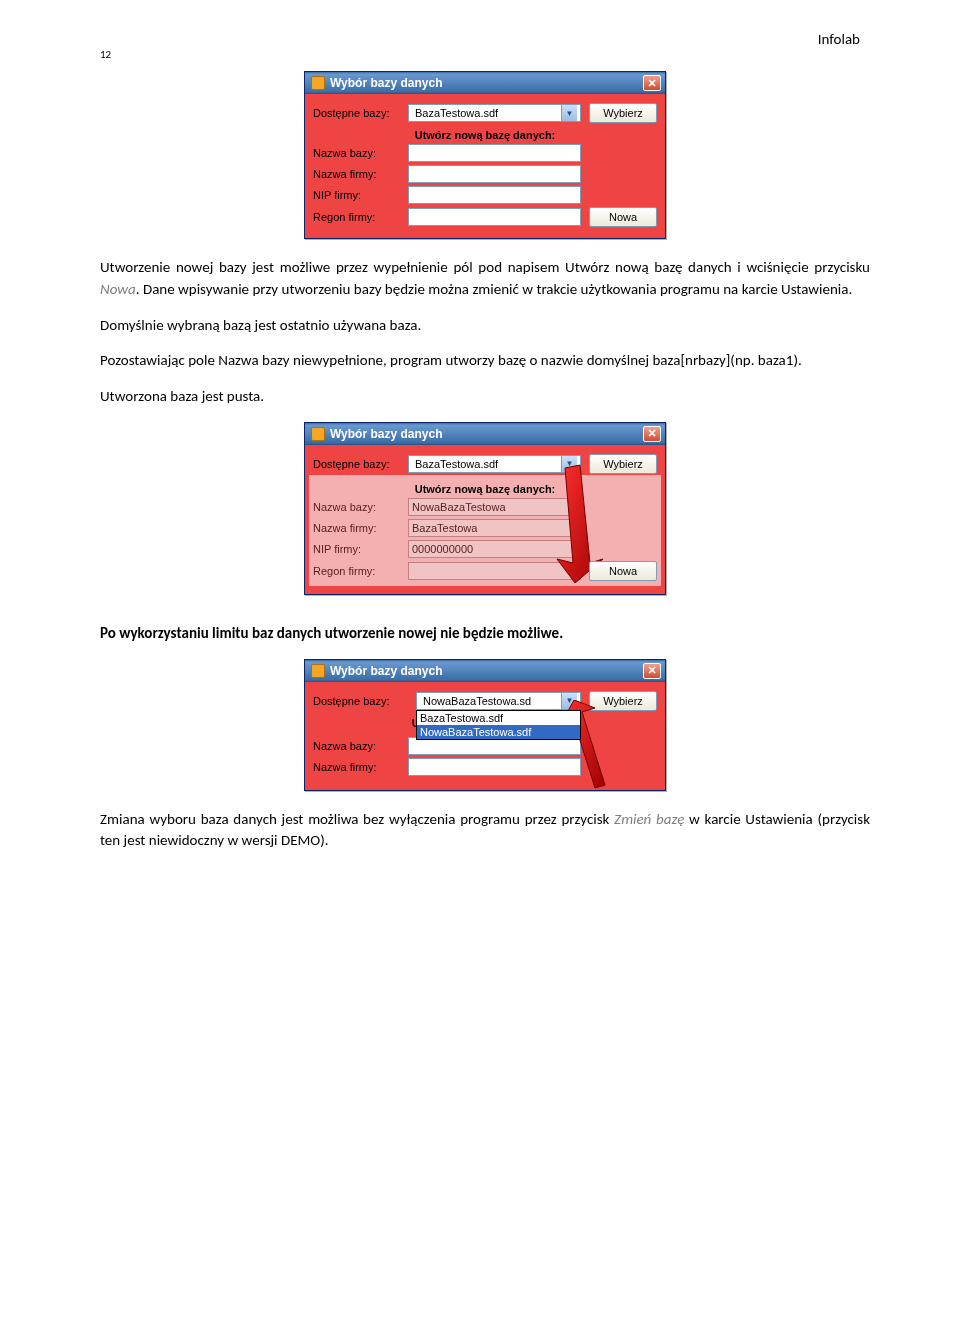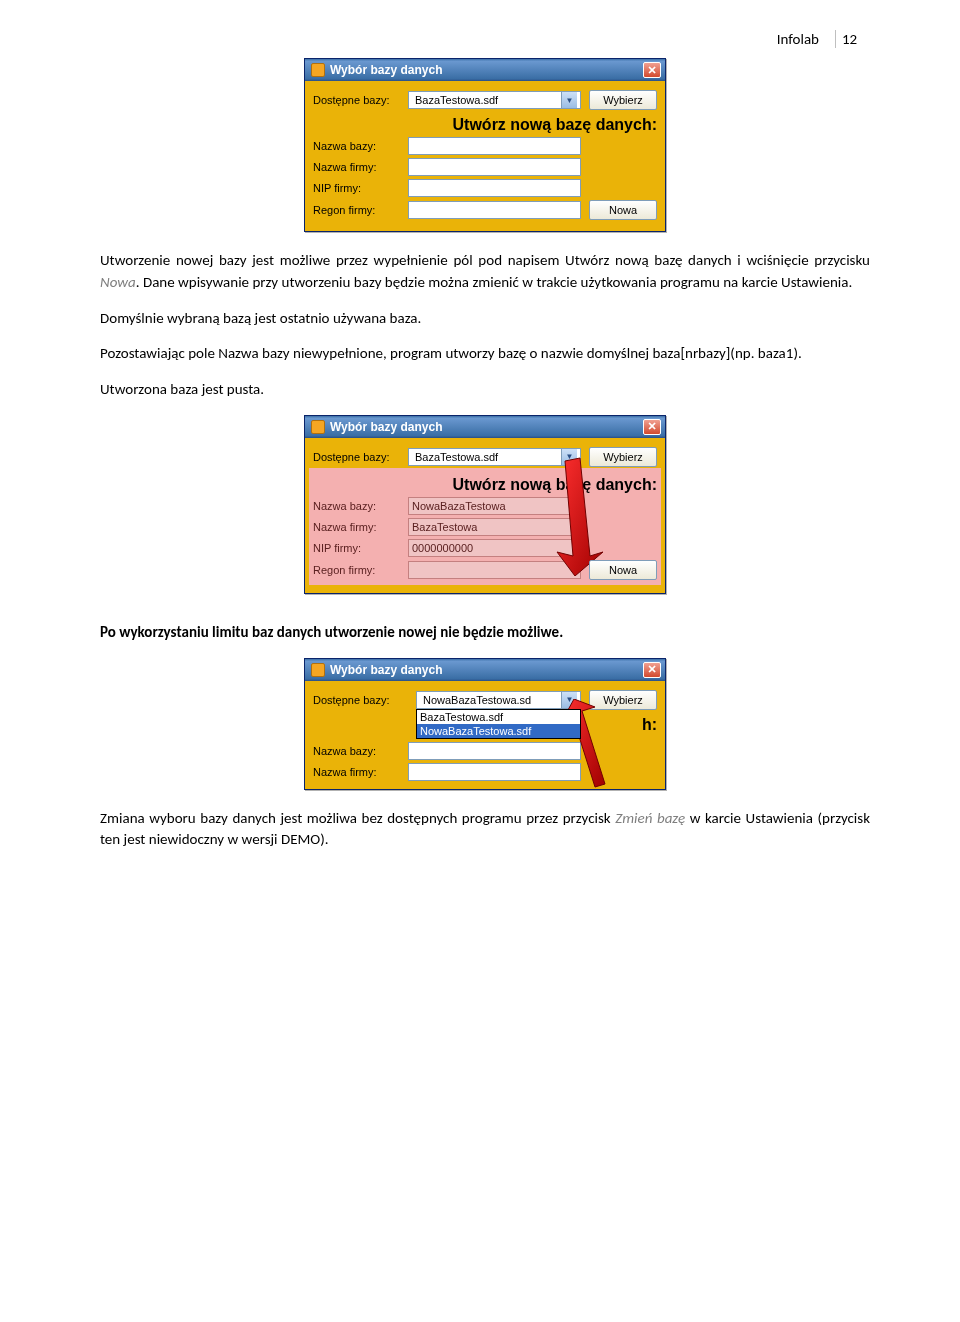--- a/index.html
+++ b/index.html
@@ -12,36 +12,37 @@
   }
   .page {
     padding: 30px 90px 30px 100px;
     box-sizing: border-box;
     width: 960px;
   }
   .header-row {
     display: flex;
     align-items: stretch;
     margin-bottom: 4px;
+    flex-direction: column;
   }
   .header-left {
     flex: 1;
     text-align: right;
     padding-right: 10px;
     font-size: 15px;
   }
   .header-divider {
     width: 1px;
     background: #bfbfbf;
     margin: 0 6px;
   }
   .header-right {
     width: 28px;
     text-align: left;
-    font-size: 15px;
+    font-size: 11px;
   }
   .subheader {
     text-align: right;
     font-weight: bold;
     font-size: 15px;
     margin-bottom: 40px;
     padding-right: 54px;
   }
   .paragraph {
     margin: 14px 0;
@@ -51,21 +52,21 @@
   }
   .bold { font-weight: bold; margin-top: 28px; }
   .italic-grey { font-style: italic; color: #7f7f7f; }
   .dialog-wrap {
     display: flex;
     justify-content: center;
     margin: 10px 0 18px 0;
     position: relative;
   }
   .dialog {
-    background: #eab308;
+    background: #ef4444;
     border: 1px solid #0a246a;
     width: 360px;
     box-shadow: 1px 1px 0 rgba(0,0,0,0.3);
     font-size: 12px;
     position: relative;
   }
   .titlebar {
     background: linear-gradient(to bottom, #3a6ea5, #6a98d0 10%, #3a6ea5 90%, #2a4e85);
     color: #fff;
     font-family: Tahoma, Arial, sans-serif;
@@ -153,23 +154,23 @@
     background: linear-gradient(to bottom, #fff, #ece9d8);
     border: 1px solid #7f9db9;
     border-radius: 2px;
     font-size: 11px;
     display: flex;
     align-items: center;
     justify-content: center;
     box-sizing: border-box;
   }
   .dlg-section-header {
-    text-align: right;
+    text-align: center;
     font-weight: bold;
-    font-size: 16px;
+    font-size: 11px;
     margin: 6px 0 3px 0;
   }
   .spacer-btn {
     width: 68px;
     margin-left: 8px;
     visibility: hidden;
   }
   .pink-body .dlg-section-header,
   .pink-body .pink-zone {
     background: #f4b0b0;
@@ -390,16 +391,16 @@
               <stop offset="1" stop-color="#a00000"></stop>
             </linearGradient>
           </defs>
           <path d="M 45 85 L 35 88 L 12 15 L 2 22 L 14 0 L 35 8 L 22 12 Z" fill="url(#ra2)" stroke="#700000" stroke-width="1"></path>
         </svg>
       </div>
     </div>
   </div>
 
   <div class="paragraph">
-    <span>Zmiana wyboru bazy danych jest możliwa bez dostępnych programu przez przycisk </span><span class="italic-grey">Zmień bazę</span><span> w karcie Ustawienia (przycisk ten jest niewidoczny w wersji DEMO).</span>
+    <span>Zmiana wyboru baza danych jest możliwa bez wyłączenia programu przez przycisk </span><span class="italic-grey">Zmień bazę</span><span> w karcie Ustawienia (przycisk ten jest niewidoczny w wersji DEMO).</span>
   </div>
 
 </div>
 
 </body></html>

